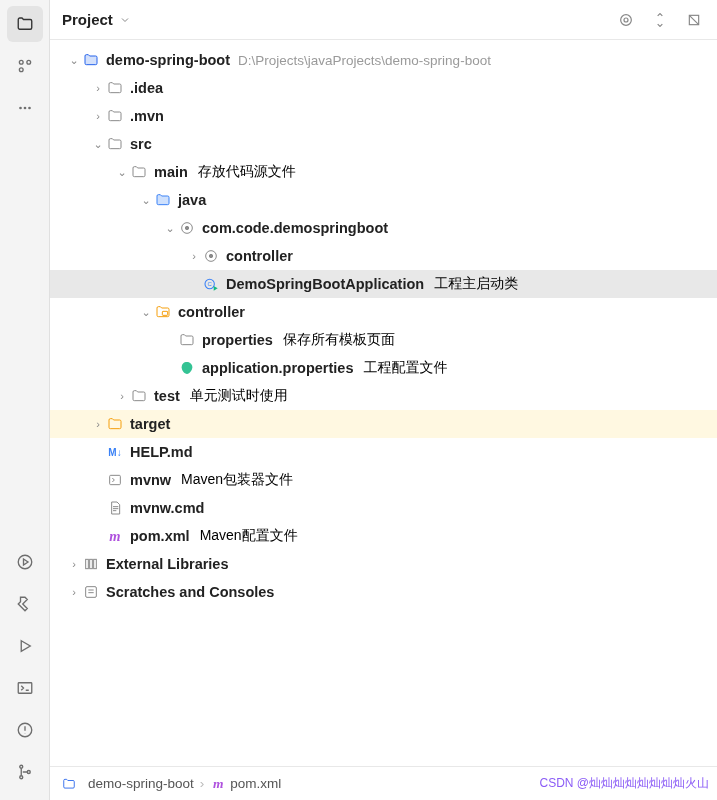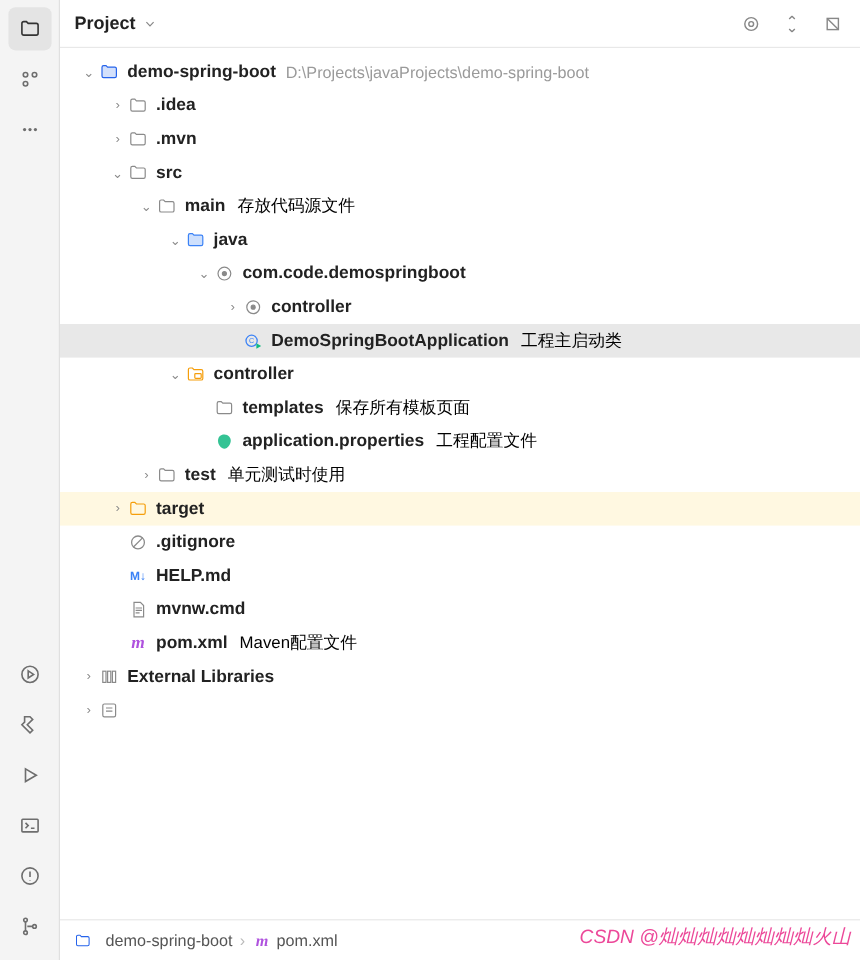--- a/index.html
+++ b/index.html
@@ -59,21 +59,21 @@
     .annotation { color: #000000; margin-left: 10px; font-size: 14px; }
     .breadcrumbs {
       height: 34px; border-top: 1px solid #e8e8e8;
       display: flex; align-items: center; padding: 0 10px;
       font-size: 13.5px; color: #555; gap: 6px;
     }
     .crumb { display: flex; align-items: center; gap: 4px; cursor: pointer; }
     .crumb-sep { color: #bbb; }
     .watermark {
       position: absolute; right: 8px; bottom: 8px;
-      color: #ec4899; font-size: 16px; pointer-events: none; font-style: italic;
+      color: #8b5cf6; font-size: 12px; pointer-events: none;
     }
     svg { display: block; }
     .folder-blue { color: #3b82f6; }
     .folder-gray { color: #8a8a8a; }
     .folder-orange { color: #f59e0b; }
     .folder-darkblue { color: #2563eb; }
     .pkg { color: #8a8a8a; }
     .file-blue { color: #3b82f6; }
     .file-gray { color: #8a8a8a; }
     .file-green { color: #10b981; }
@@ -277,21 +277,21 @@
           </span>
         <span class="tree-label">controller</span>
       </div>
       <div class="tree-row" style="padding-left:112px">
         <span class="arrow"></span>
         <span class="tree-icon folder-gray">
             <svg width="16" height="16" viewBox="0 0 24 24" fill="none" stroke="currentColor" stroke-width="1.5">
               <path d="M3 6a2 2 0 012-2h3l2 2h9a2 2 0 012 2v9a2 2 0 01-2 2H5a2 2 0 01-2-2V6z"></path>
             </svg>
           </span>
-        <span class="tree-label">templates</span>
+        <span class="tree-label">properties</span>
         <span class="annotation">保存所有模板页面</span>
       </div>
       <div class="tree-row" style="padding-left:112px">
         <span class="arrow"></span>
         <span class="tree-icon file-green">
             <svg width="16" height="16" viewBox="0 0 24 24" fill="currentColor">
               <path d="M12 3c5 0 8 4 8 8s-4 10-8 10-8-5-8-10 3-8 8-8z" opacity="0.85"></path>
             </svg>
           </span>
         <span class="tree-label">application.properties</span>
@@ -311,32 +311,33 @@
         <span class="arrow">›</span>
         <span class="tree-icon folder-orange">
             <svg width="16" height="16" viewBox="0 0 24 24" fill="none" stroke="currentColor" stroke-width="1.5">
               <path d="M3 6a2 2 0 012-2h3l2 2h9a2 2 0 012 2v9a2 2 0 01-2 2H5a2 2 0 01-2-2V6z"></path>
             </svg>
           </span>
         <span class="tree-label">target</span>
       </div>
       <div class="tree-row" style="padding-left:40px">
         <span class="arrow"></span>
-        <span class="tree-icon file-gray">
-            <svg width="16" height="16" viewBox="0 0 24 24" fill="none" stroke="currentColor" stroke-width="1.6">
-              <circle cx="12" cy="12" r="8"></circle>
-              <line x1="6" y1="18" x2="18" y2="6"></line>
-            </svg>
-          </span>
-        <span class="tree-label">.gitignore</span>
-      </div>
-      <div class="tree-row" style="padding-left:40px">
-        <span class="arrow"></span>
         <span class="tree-icon file-md">M↓</span>
         <span class="tree-label">HELP.md</span>
+      </div>
+      <div class="tree-row" style="padding-left:40px">
+        <span class="arrow"></span>
+        <span class="tree-icon file-gray">
+            <svg width="16" height="16" viewBox="0 0 24 24" fill="none" stroke="currentColor" stroke-width="1.5">
+              <rect x="4" y="5" width="16" height="14" rx="1.5"></rect>
+              <path d="M8 9l3 3-3 3"></path>
+            </svg>
+          </span>
+        <span class="tree-label">mvnw</span>
+        <span class="annotation">Maven包装器文件</span>
       </div>
       <div class="tree-row" style="padding-left:40px">
         <span class="arrow"></span>
         <span class="tree-icon file-gray">
             <svg width="16" height="16" viewBox="0 0 24 24" fill="none" stroke="currentColor" stroke-width="1.5">
               <path d="M7 3h8l4 4v14H7V3z"></path>
               <line x1="9" y1="10" x2="17" y2="10"></line>
               <line x1="9" y1="13" x2="17" y2="13"></line>
               <line x1="9" y1="16" x2="14" y2="16"></line>
             </svg>
@@ -362,20 +363,21 @@
       </div>
       <div class="tree-row" style="padding-left:16px">
         <span class="arrow">›</span>
         <span class="tree-icon file-gray">
             <svg width="16" height="16" viewBox="0 0 24 24" fill="none" stroke="currentColor" stroke-width="1.5">
               <rect x="4" y="4" width="16" height="16" rx="2"></rect>
               <line x1="8" y1="9" x2="16" y2="9"></line>
               <line x1="8" y1="13" x2="16" y2="13"></line>
             </svg>
           </span>
+        <span class="tree-label">Scratches and Consoles</span>
       </div>
     </div>
 
     <div class="breadcrumbs">
       <span class="crumb">
         <span class="tree-icon folder-darkblue">
             <svg width="14" height="14" viewBox="0 0 24 24" fill="none" stroke="currentColor" stroke-width="1.5">
               <path d="M3 6a2 2 0 012-2h3l2 2h9a2 2 0 012 2v9a2 2 0 01-2 2H5a2 2 0 01-2-2V6z"></path>
             </svg>
           </span>

